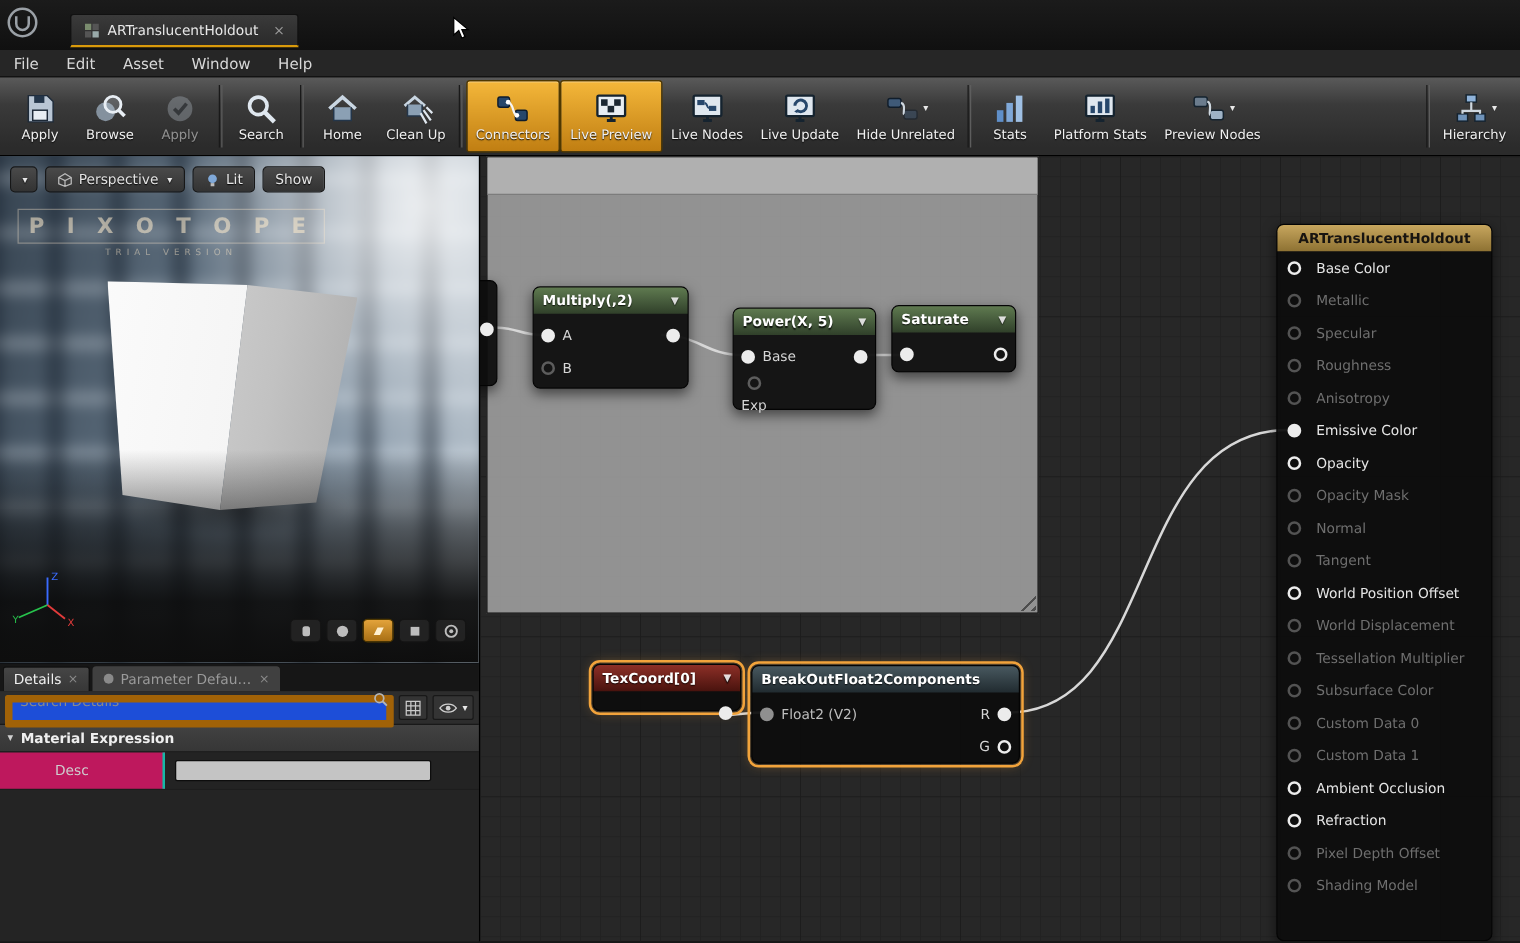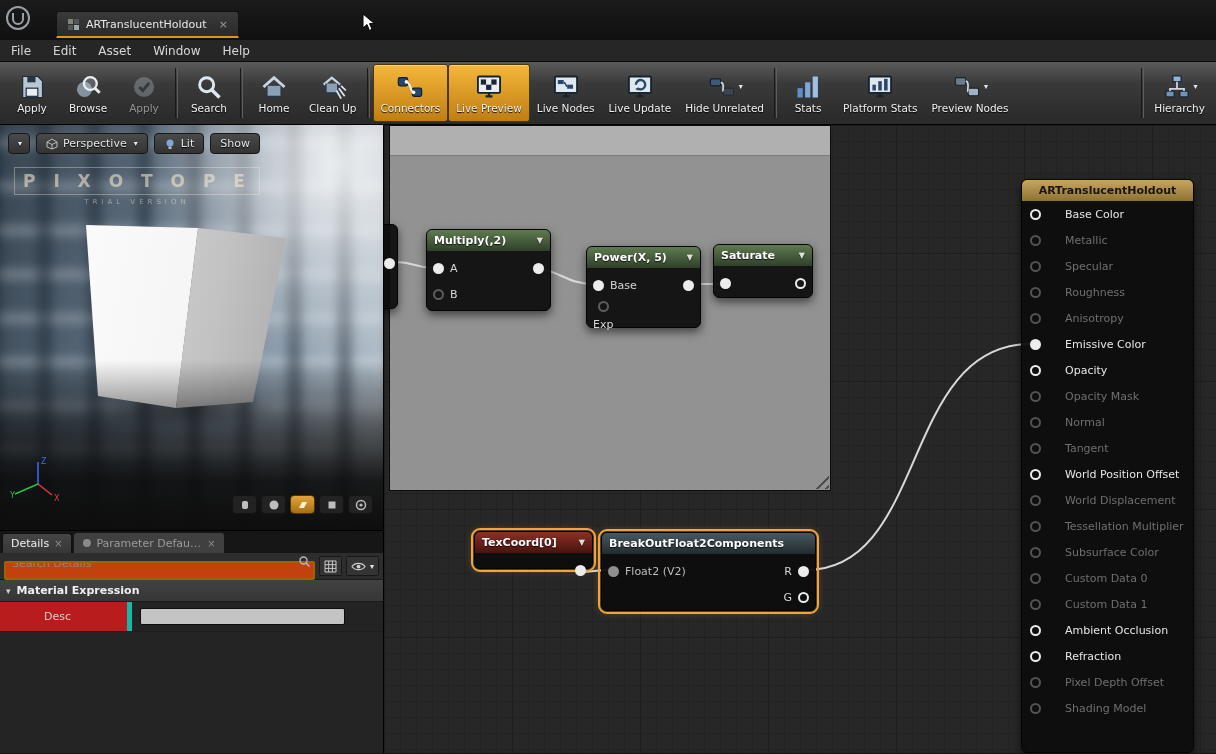--- a/index.html
+++ b/index.html
@@ -73,31 +73,31 @@
   .details { flex:1; background:#262626; display:flex; flex-direction:column; }
   .dt-tabs { height:22px; background:#161616; display:flex; align-items:flex-end; gap:2px; padding:0 2px; }
   .dt-tab { display:flex; align-items:center; gap:5px; height:20px; padding:0 8px; font-size:11px;
             border-radius:3px 3px 0 0; }
   .dt-tab.active { background:linear-gradient(#454545,#373737); color:#f0f0f0; border:1px solid #101010; border-bottom:none; }
   .dt-tab.inactive { background:#404040; color:#9a9a9a; max-width:150px; }
   .dt-tab .tab-close { color:#8a8a8a; font-size:10px; }
   .dt-search-row { height:27px; background:#2d2d2d; display:flex; align-items:center; gap:4px; padding:3px 4px;
                    border-bottom:1px solid #191919; }
   .dt-search { position:relative; flex:1; }
-  .dt-search input { width:100%; height:19px; background:#c2410c; border:2px solid #a16207; border-radius:2px;
+  .dt-search input { width:100%; height:19px; background:#1d4ed8; border:6px solid #a16207; border-radius:2px;
                      color:#cfcfcf; font-size:11px; padding:0 22px 14px 6px; font-family:inherit; }
   .dt-search input::placeholder { color:#8a8a8a; }
   .dt-search svg { position:absolute; right:4px; top:3px; }
   .dt-iconbtn { display:flex; align-items:center; gap:2px; height:20px; padding:0 4px; background:#343434;
                 border:1px solid #181818; border-radius:2px; }
   .dt-section { height:22px; background:linear-gradient(#424242,#363636); border-bottom:1px solid #1c1c1c;
                 display:flex; align-items:center; gap:6px; padding:0 6px; font-size:11px; font-weight:bold; color:#efefef; }
   .dt-arrow { font-size:9px; color:#cfcfcf; }
   .dt-row { display:flex; height:30px; border-bottom:1px solid #1d1d1d; }
-  .dt-row .dt-label-col { width:132px; background:#b91c1c; border-right:5px solid #14b8a6;
+  .dt-row .dt-label-col { width:132px; background:#be185d; border-right:2px solid #14b8a6;
                           display:flex; align-items:center; padding-left:44px; font-size:11px; color:#cfcfcf; }
   .dt-row .dt-value-col { flex:1; background:#232323; display:flex; align-items:center; padding:0 8px; }
   .dt-row input { width:205px; height:17px; background:#c4c4c4; border:1px solid #0d0d0d; border-radius:2px;
                   font-size:11px; padding:0 4px; font-family:inherit; }
   .dt-fill { flex:1; background:#242424; }
 
   
   .graph { position:relative; flex:1; overflow:hidden; background-color:#272727;
     background-image:
       linear-gradient(#1d1d1d 1px, transparent 1px), linear-gradient(90deg,#1d1d1d 1px, transparent 1px),
@@ -125,21 +125,21 @@
 
   .pin { width:11px; height:11px; border-radius:50%; border:2px solid #5d5d5d; flex:none; }
   .pin.filled { background:#ececec; border-color:#ececec; }
   .pin.bright { border-color:#ececec; }
   .pin.dim { background:#8f8f8f; border-color:#8f8f8f; }
   .in-row  { position:absolute; left:6px; display:flex; align-items:center; gap:6px; height:20px; }
   .out-row { position:absolute; right:6px; display:flex; align-items:center; gap:6px; height:20px; }
   .pin-label { font-size:11px; color:#d6d6d6; }
 
   .material-node { width:173px; }
-  .mrow { display:flex; align-items:center; gap:24px; height:26px; padding-left:8px; font-size:11px; color:#6f6f6f; }
+  .mrow { display:flex; align-items:center; gap:12px; height:26px; padding-left:8px; font-size:11px; color:#6f6f6f; }
   .mrow .pin { border-color:#535353; }
   .mrow.active { color:#e6e6e6; }
   .mrow.active .pin { border-color:#ececec; }
   .mrow.connected .pin { background:#ececec; }
 
   .cursor { position:absolute; z-index:99; }
 </style>
 </head>
 <body>
 

